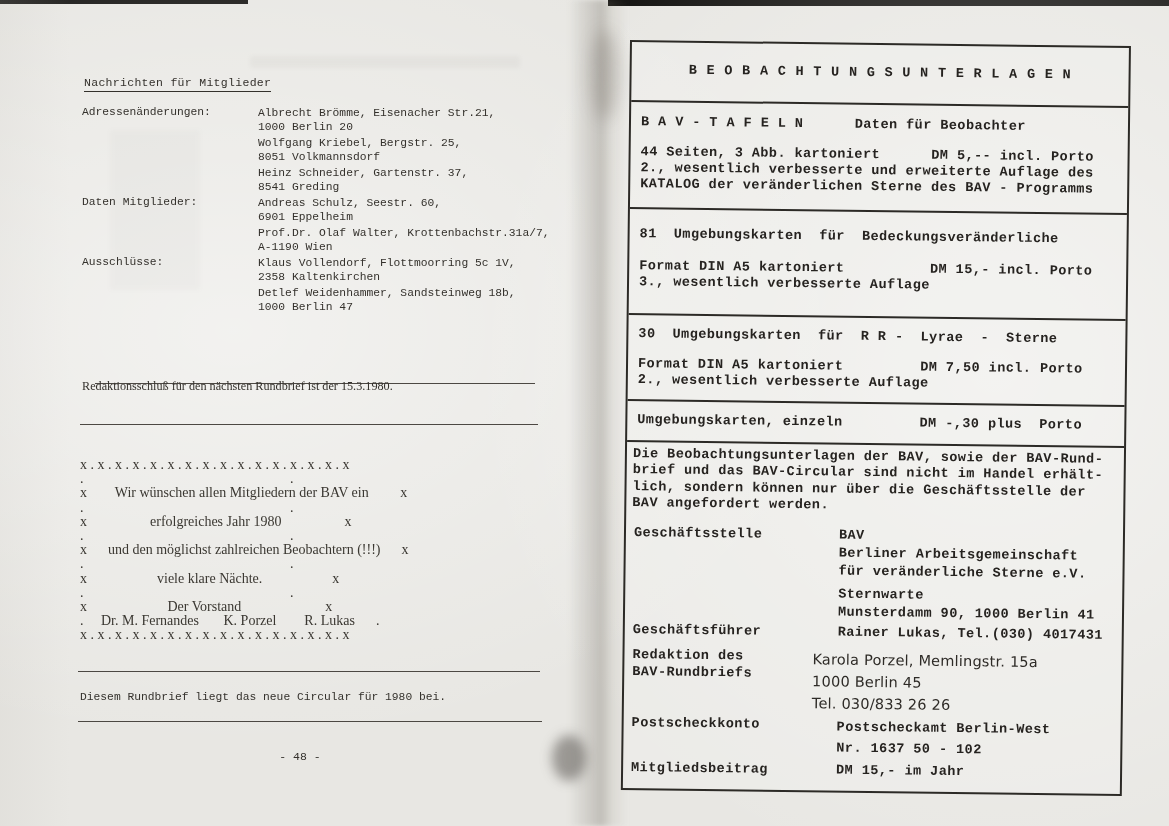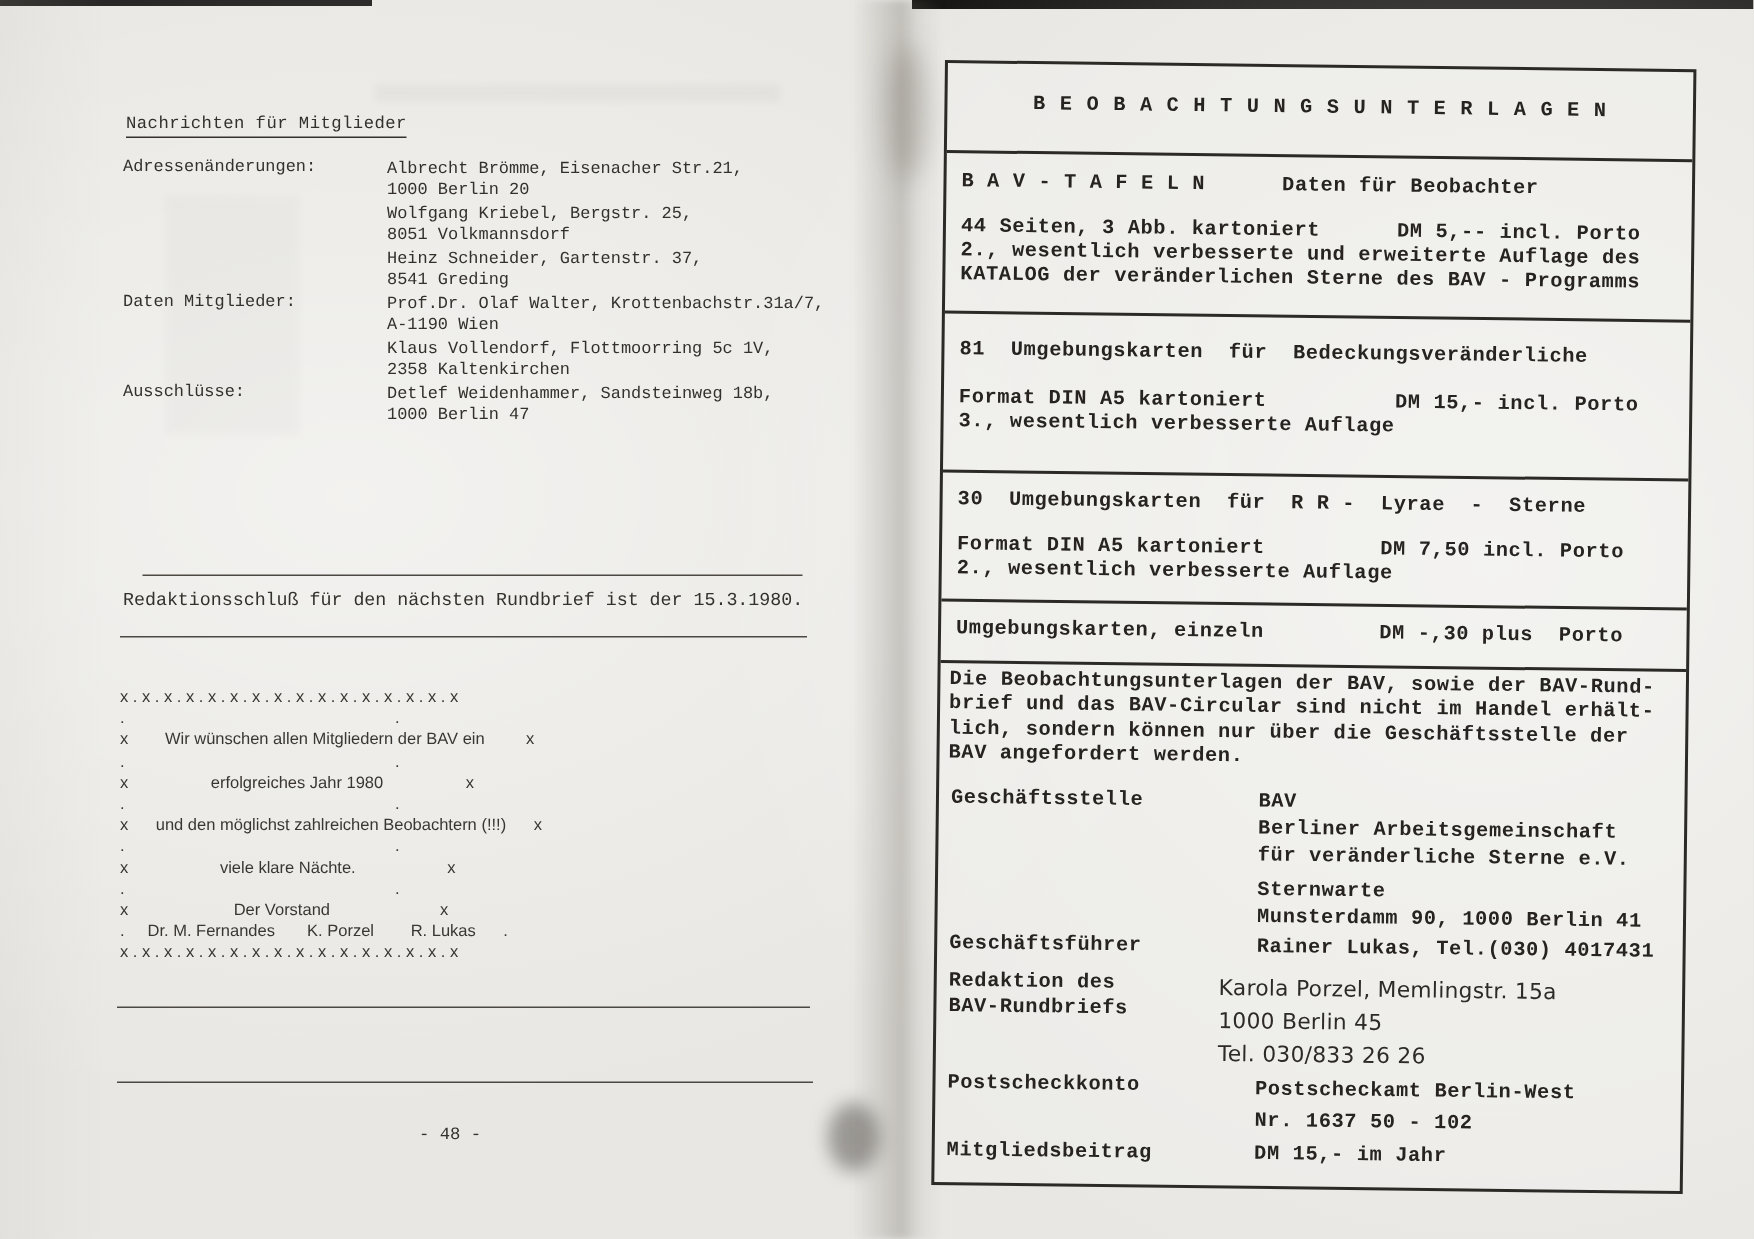--- a/index.html
+++ b/index.html
@@ -32,23 +32,23 @@
   
   .lp{position:absolute;inset:0;color:#34312c;}
   .lp-heading{
     position:absolute;left:84px;top:76px;font-size:11.5px;letter-spacing:0.3px;
     border-bottom:1.3px solid #34312c;padding-bottom:2px;font-weight:normal;
   }
   .lp-label{position:absolute;left:82px;font-size:11.3px;white-space:pre;}
   .entries{position:absolute;left:258px;top:106px;}
   .entry{white-space:pre;font-size:11.3px;line-height:14px;margin-bottom:2px;}
   .rule{position:absolute;height:0;border-top:1.6px solid #4c4843;}
-  .deadline{position:absolute;left:82px;top:393px;font-size:12.2px;white-space:pre;}
-  .wishes{position:absolute;left:80px;top:458px;margin:0;font-family:Liberation Sans, sans-serif;
-    font-size:11px;line-height:14.2px;white-space:pre;color:#3a3731;}
+  .deadline{position:absolute;left:82px;top:379px;font-size:12.2px;white-space:pre;font-family:Liberation Serif, serif;}
+  .wishes{position:absolute;left:80px;top:458px;margin:0;font-family:Liberation Serif, serif;
+    font-size:14px;line-height:14.2px;white-space:pre;color:#3a3731;}
   .circular{position:absolute;left:80px;top:691px;font-size:11.3px;white-space:pre;}
   .pagenum{position:absolute;left:255px;top:750px;width:90px;text-align:center;font-size:11.5px;}
 
   
   .box{
     position:absolute;left:630px;top:40px;width:497px;height:746px;
     border:2.2px solid #2c2a26;color:#262320;font-weight:bold;
     transform:rotate(0.7deg);transform-origin:top left;
     background:rgba(244,243,240,0.35);
   }
@@ -86,20 +86,22 @@
     <div class="lp-label" style="top:196px;">Daten Mitglieder:</div>
     <div class="lp-label" style="top:256px;">Ausschlüsse:</div>
 
     <div class="entries">
       <div class="entry">Albrecht Brömme, Eisenacher Str.21,
 1000 Berlin 20</div>
       <div class="entry">Wolfgang Kriebel, Bergstr. 25,
 8051 Volkmannsdorf</div>
       <div class="entry">Heinz Schneider, Gartenstr. 37,
 8541 Greding</div>
+      <div class="entry">Andreas Schulz, Seestr. 60,
+6901 Eppelheim</div>
       <div class="entry">Prof.Dr. Olaf Walter, Krottenbachstr.31a/7,
 A-1190 Wien</div>
       <div class="entry">Klaus Vollendorf, Flottmoorring 5c 1V,
 2358 Kaltenkirchen</div>
       <div class="entry">Detlef Weidenhammer, Sandsteinweg 18b,
 1000 Berlin 47</div>
     </div>
 
     <div class="rule" style="left:95px;top:383px;width:440px;"></div>
     <div class="deadline">Redaktionsschluß für den nächsten Rundbrief ist der 15.3.1980.</div>
@@ -113,20 +115,21 @@
 .                                                           .
 x      und den möglichst zahlreichen Beobachtern (!!!)      x
 .                                                           .
 x                    viele klare Nächte.                    x
 .                                                           .
 x                       Der Vorstand                        x
 .     Dr. M. Fernandes       K. Porzel        R. Lukas      .
 x . x . x . x . x . x . x . x . x . x . x . x . x . x . x . x</pre>
 
     <div class="rule" style="left:78px;top:671px;width:462px;"></div>
+    <div class="circular">Diesem Rundbrief liegt das neue Circular für 1980 bei.</div>
     <div class="rule" style="left:78px;top:721px;width:464px;"></div>
 
     <div class="pagenum">- 48 -</div>
   </div>
 
   <div class="box">
 
     <div class="box-title">B E O B A C H T U N G S U N T E R L A G E N</div>
     <div class="divider" style="top:58px;"></div>
 

